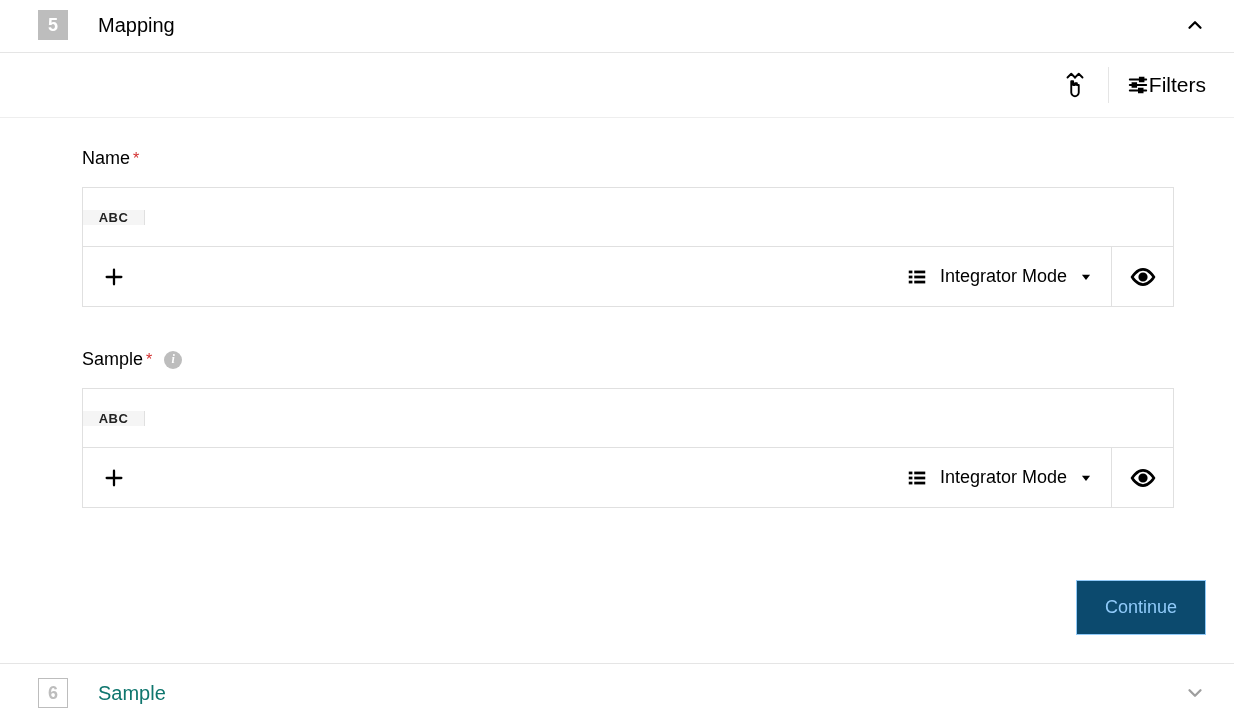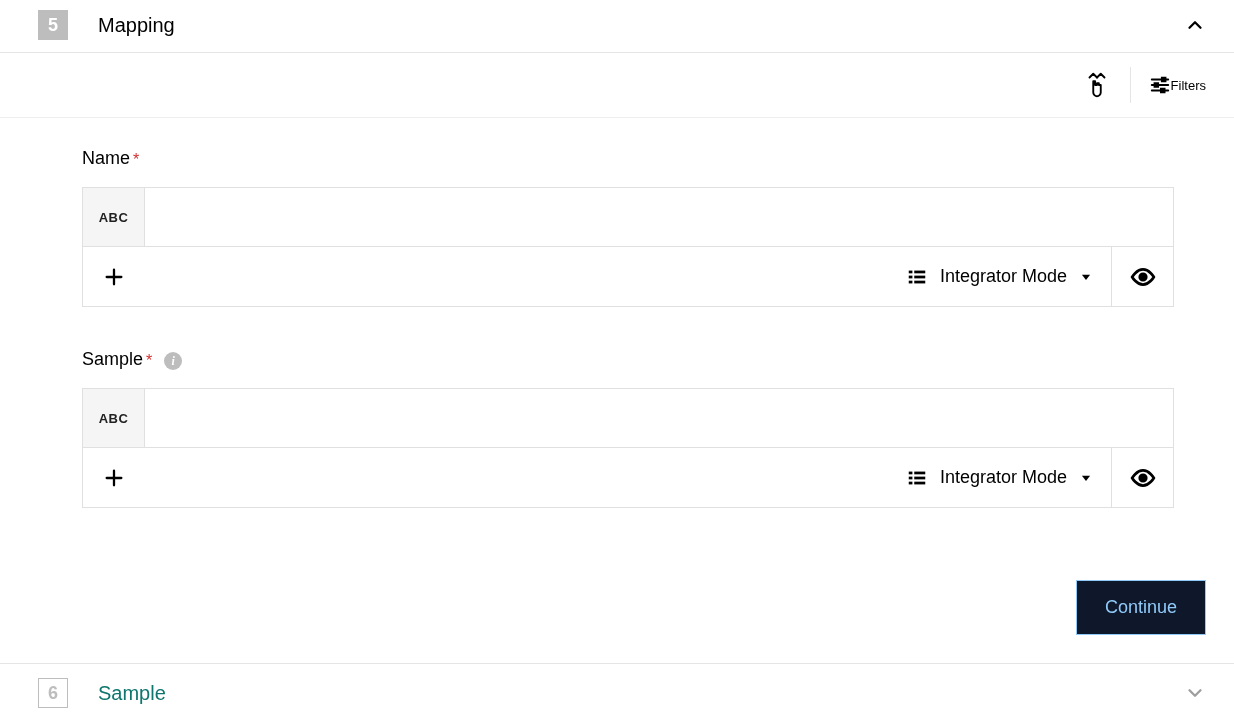--- a/index.html
+++ b/index.html
@@ -63,36 +63,36 @@
     }
     .cursor-icon {
       display: inline-block;
     }
     .filters-btn {
       display: flex;
       align-items: center;
       gap: 0;
       background: none;
       border: none;
-      font-size: 13px;
+      font-size: 21px;
       cursor: pointer;
       font-family: inherit;
     }
     .form-area {
       padding: 30px 60px 10px 82px;
     }
     .field-group {
       margin-bottom: 42px;
     }
     .field-label {
       font-size: 18px;
       font-weight: 400;
       margin-bottom: 18px;
       display: flex;
-      align-items: flex-end;
+      align-items: center;
       gap: 2px;
     }
     .required-star {
       color: #d32f2f;
       font-size: 16px;
       vertical-align: super;
       margin-left: 1px;
     }
     .info-icon {
       margin-left: 10px;
@@ -106,20 +106,21 @@
       display: inline-flex;
       align-items: center;
       justify-content: center;
       font-family: Georgia, serif;
       font-style: italic;
     }
     .input-row {
       display: flex;
       border: 1px solid #e0e0e0;
       height: 60px;
+      align-items: center;
     }
     .type-badge {
       width: 62px;
       background: #f5f5f5;
       display: flex;
       align-items: center;
       justify-content: center;
       font-size: 13px;
       font-weight: 700;
       letter-spacing: 0.5px;
@@ -178,21 +179,21 @@
       background: none;
       cursor: pointer;
     }
     .continue-row {
       display: flex;
       justify-content: flex-end;
       padding: 20px 28px 28px 28px;
     }
     .continue-btn {
       border: 1px solid #90caf9;
-      background: #0f172a;
+      background: #0c4a6e;
       color: #90caf9;
       font-size: 18px;
       padding: 16px 28px;
       cursor: pointer;
       font-family: inherit;
     }
     .section-footer {
       display: flex;
       align-items: center;
       padding: 14px 28px 14px 38px;

